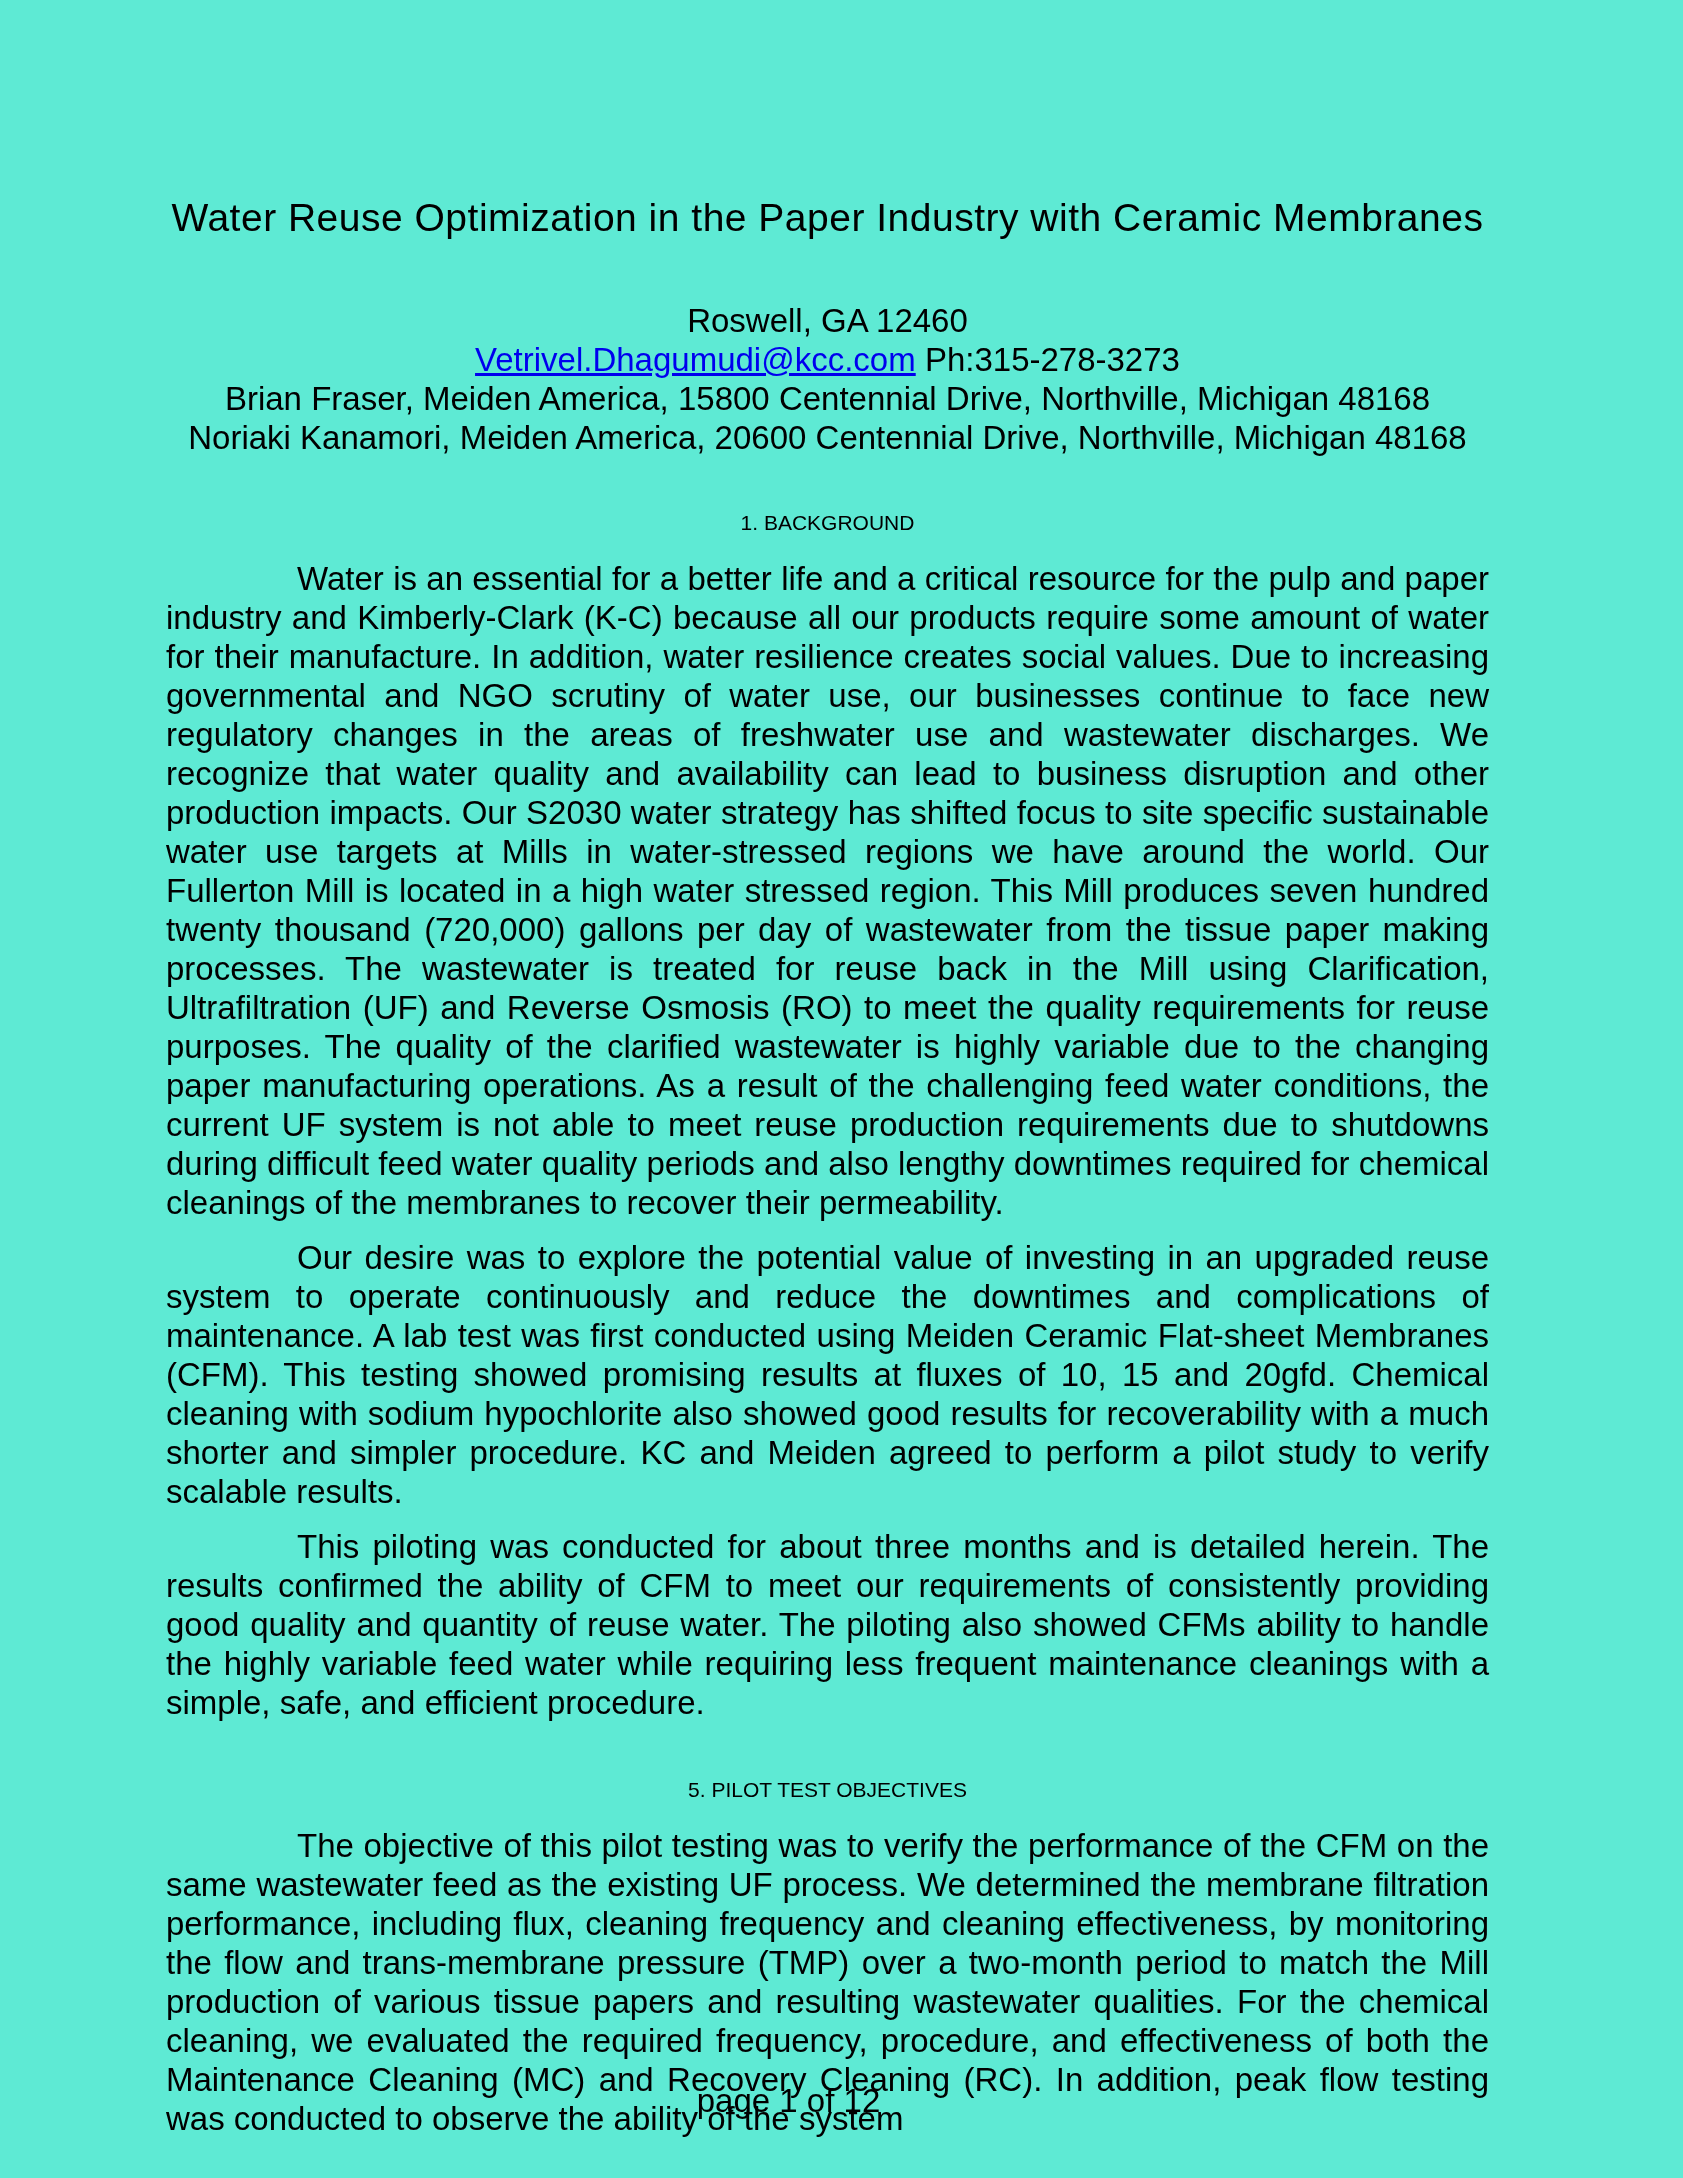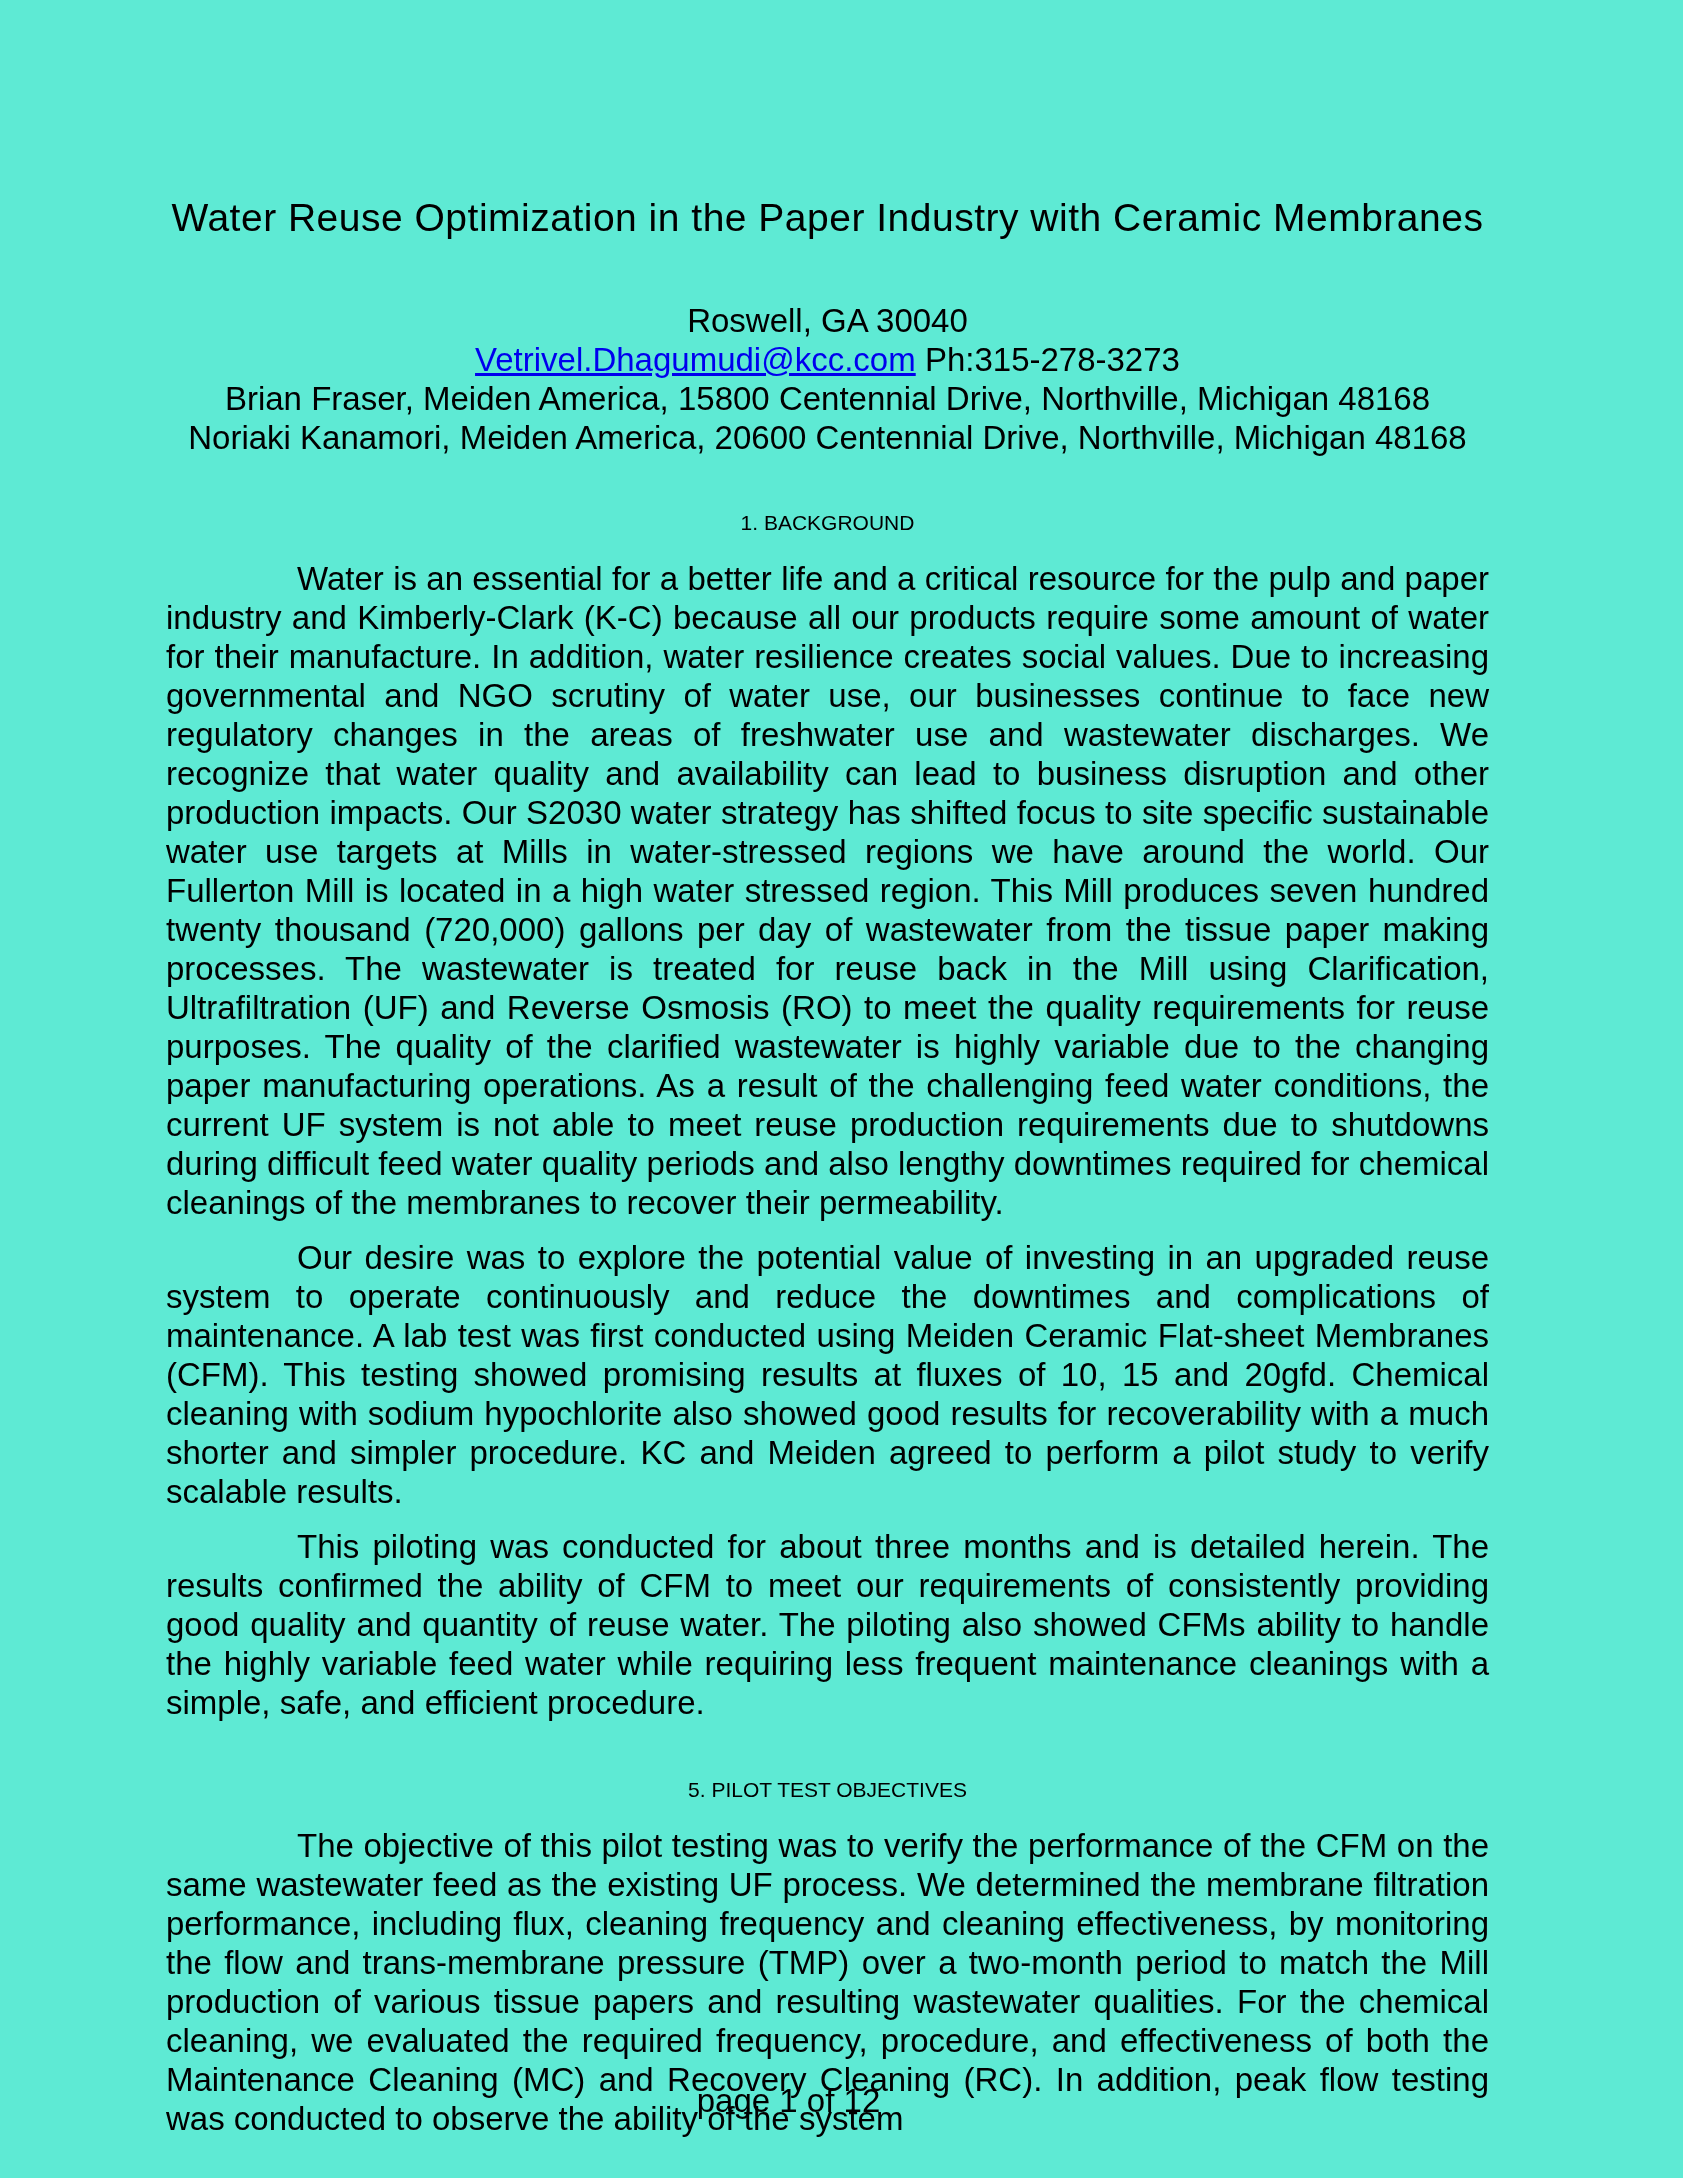--- a/index.html
+++ b/index.html
@@ -71,21 +71,21 @@
 </style>
 </head>
 <body>
 
 <div class="page">
   <div class="content">
 
     <h1 class="title">Water Reuse Optimization in the Paper Industry with Ceramic Membranes</h1>
 
     <div class="authors">
-      <div>Roswell, GA 30040</div>
+      <div>Roswell, GA 12460</div>
       <div>
         <a class="email-link">Vetrivel.Dhagumudi@kcc.com</a>
         <span>Ph:315-278-3273</span>
       </div>
       <div>Brian Fraser, Meiden America, 15800 Centennial Drive, Northville, Michigan 48168</div>
       <div>Noriaki Kanamori, Meiden America, 20600 Centennial Drive, Northville, Michigan 48168</div>
     </div>
 
     <h2 class="section-heading">1. BACKGROUND</h2>
 

